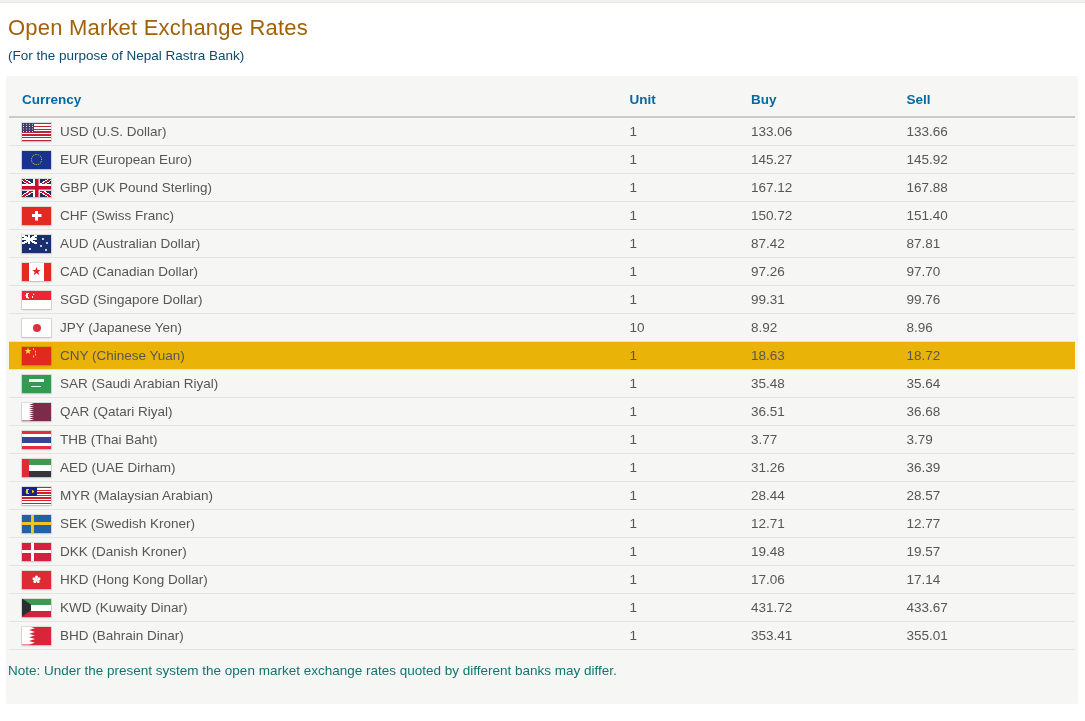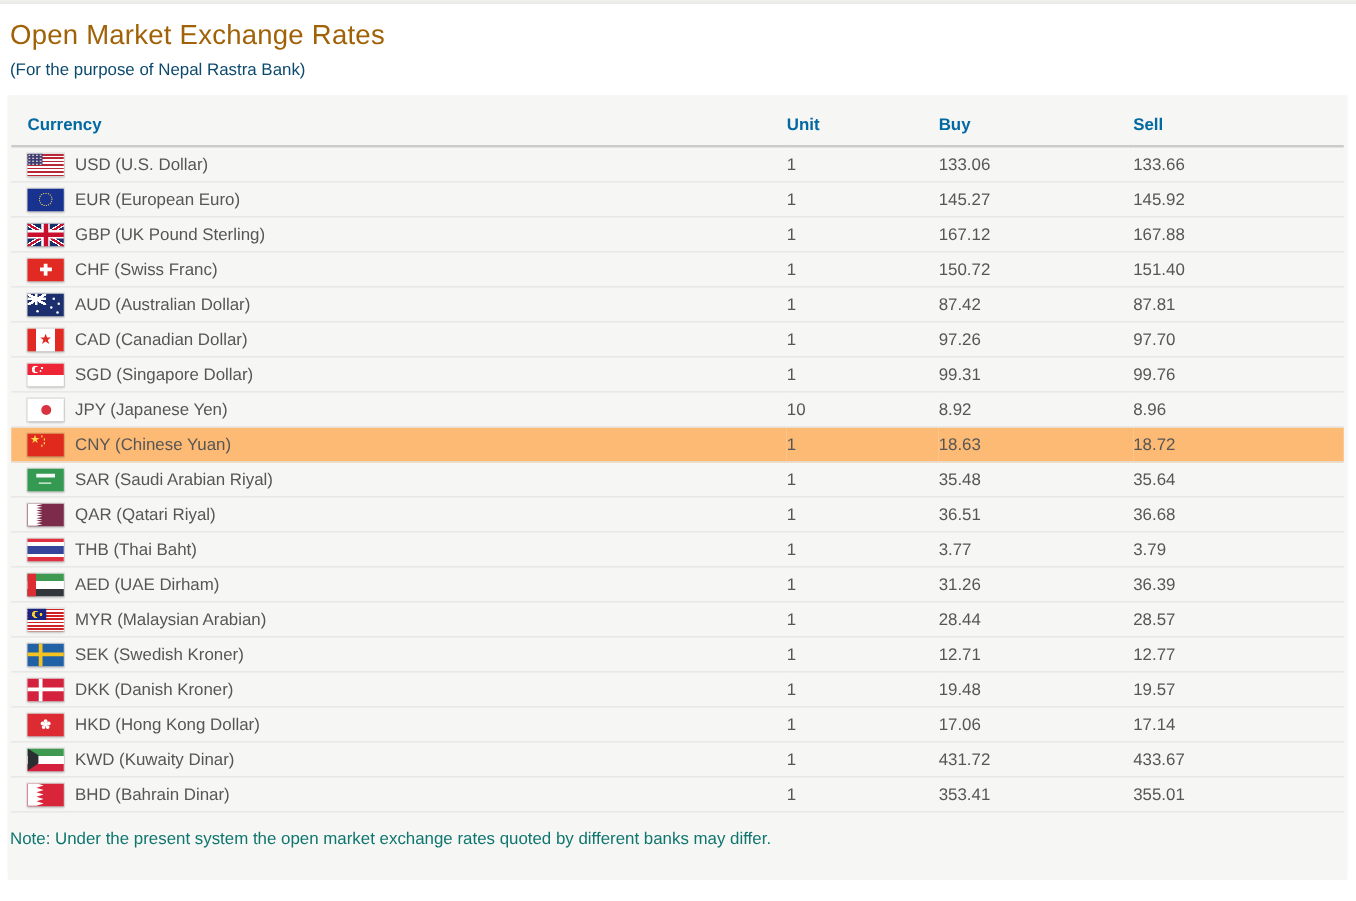--- a/index.html
+++ b/index.html
@@ -44,21 +44,21 @@
     padding:10px 0 9px 0;
     border-bottom:2px solid #cbcbcb;
   }
   th:first-child, td:first-child { padding-left:13px; }
   td {
     padding:4.5px 0 4.5px 0;
     border-bottom:1px solid #e3e3e2;
     height:27px;
     vertical-align:middle;
   }
-  tr.row-highlight td { background:#fdba74; }
+  tr.row-highlight td { background:#eab308; }
 
   .note {
     margin:12px 8px 0 2px;
     font-size:13.5px;
     line-height:17px;
     color:#0f766e;
   }
 
   
   .flag {

